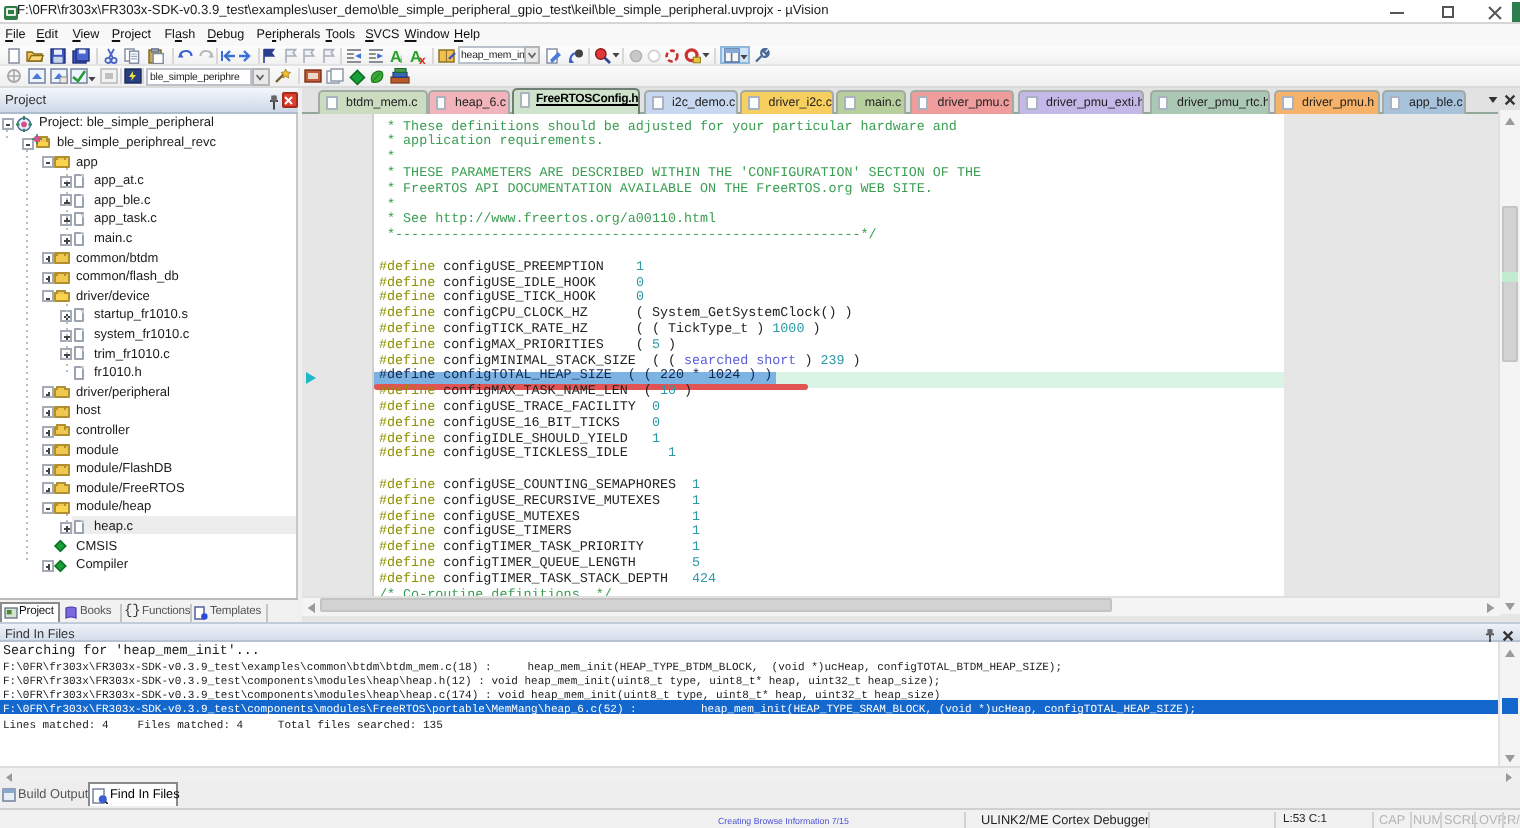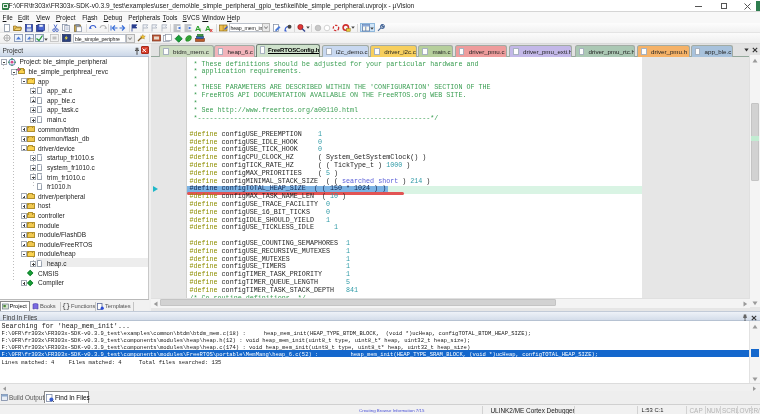--- a/index.html
+++ b/index.html
@@ -585,35 +585,35 @@
 <span class="c"> *</span>
 <span class="c"> * See http://www.freertos.org/a00110.html</span>
 <span class="c"> *----------------------------------------------------------*/</span>
 
 <span class="p">#define</span> configUSE_PREEMPTION    <span class="n">1</span>
 <span class="p">#define</span> configUSE_IDLE_HOOK     <span class="n">0</span>
 <span class="p">#define</span> configUSE_TICK_HOOK     <span class="n">0</span>
 <span class="p">#define</span> configCPU_CLOCK_HZ      ( System_GetSystemClock() )
 <span class="p">#define</span> configTICK_RATE_HZ      ( ( TickType_t ) <span class="n">1000</span> )
 <span class="p">#define</span> configMAX_PRIORITIES    ( <span class="n">5</span> )
-<span class="p">#define</span> configMINIMAL_STACK_SIZE  ( ( <span class="k">searched short</span> ) <span class="n">214</span> )
-<span class="sel">#define configTOTAL_HEAP_SIZE  ( ( 150 * 1024 ) )</span>
+<span class="p">#define</span> configMINIMAL_STACK_SIZE  ( ( <span class="k">searched short</span> ) <span class="n">239</span> )
+<span class="sel">#define configTOTAL_HEAP_SIZE  ( ( 220 * 1024 ) )</span>
 <span class="p">#define</span> configMAX_TASK_NAME_LEN  ( <span class="n">10</span> )
 <span class="p">#define</span> configUSE_TRACE_FACILITY  <span class="n">0</span>
 <span class="p">#define</span> configUSE_16_BIT_TICKS    <span class="n">0</span>
 <span class="p">#define</span> configIDLE_SHOULD_YIELD   <span class="n">1</span>
 <span class="p">#define</span> configUSE_TICKLESS_IDLE     <span class="n">1</span>
 
 <span class="p">#define</span> configUSE_COUNTING_SEMAPHORES  <span class="n">1</span>
 <span class="p">#define</span> configUSE_RECURSIVE_MUTEXES    <span class="n">1</span>
 <span class="p">#define</span> configUSE_MUTEXES              <span class="n">1</span>
 <span class="p">#define</span> configUSE_TIMERS               <span class="n">1</span>
 <span class="p">#define</span> configTIMER_TASK_PRIORITY      <span class="n">1</span>
 <span class="p">#define</span> configTIMER_QUEUE_LENGTH       <span class="n">5</span>
-<span class="p">#define</span> configTIMER_TASK_STACK_DEPTH   <span class="n">841</span>
+<span class="p">#define</span> configTIMER_TASK_STACK_DEPTH   <span class="n">424</span>
 <span class="c">/* Co-routine definitions. */</span></div>
 </div>
 <div class="sb" style="left:598px;top:11.5px;width:11px;height:252px;border-left:1px solid #e0e0e0;"></div>
 <svg class="abs" style="left:601px;top:14px;" width="6" height="5" viewBox="0 0 6 5">
         <path d="M0.5 4.5 L3 0.8 L5.5 4.5 Z" fill="#9a9a9a"></path>
       </svg>
 <svg class="abs" style="left:601px;top:257px;" width="6" height="5" viewBox="0 0 6 5">
         <path d="M0.5 0.5 L5.5 0.5 L3 4.2 Z" fill="#9a9a9a"></path>
       </svg>
 <div class="sbthumb" style="left:599.5px;top:59.5px;width:8px;height:78px;"></div>

